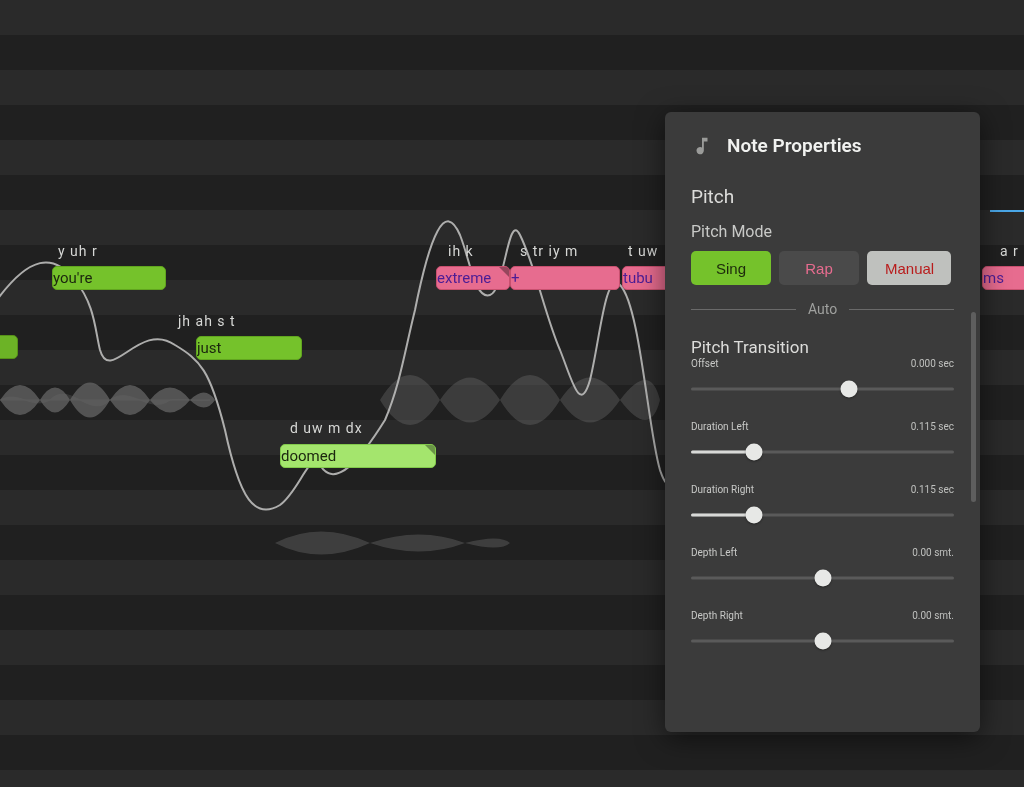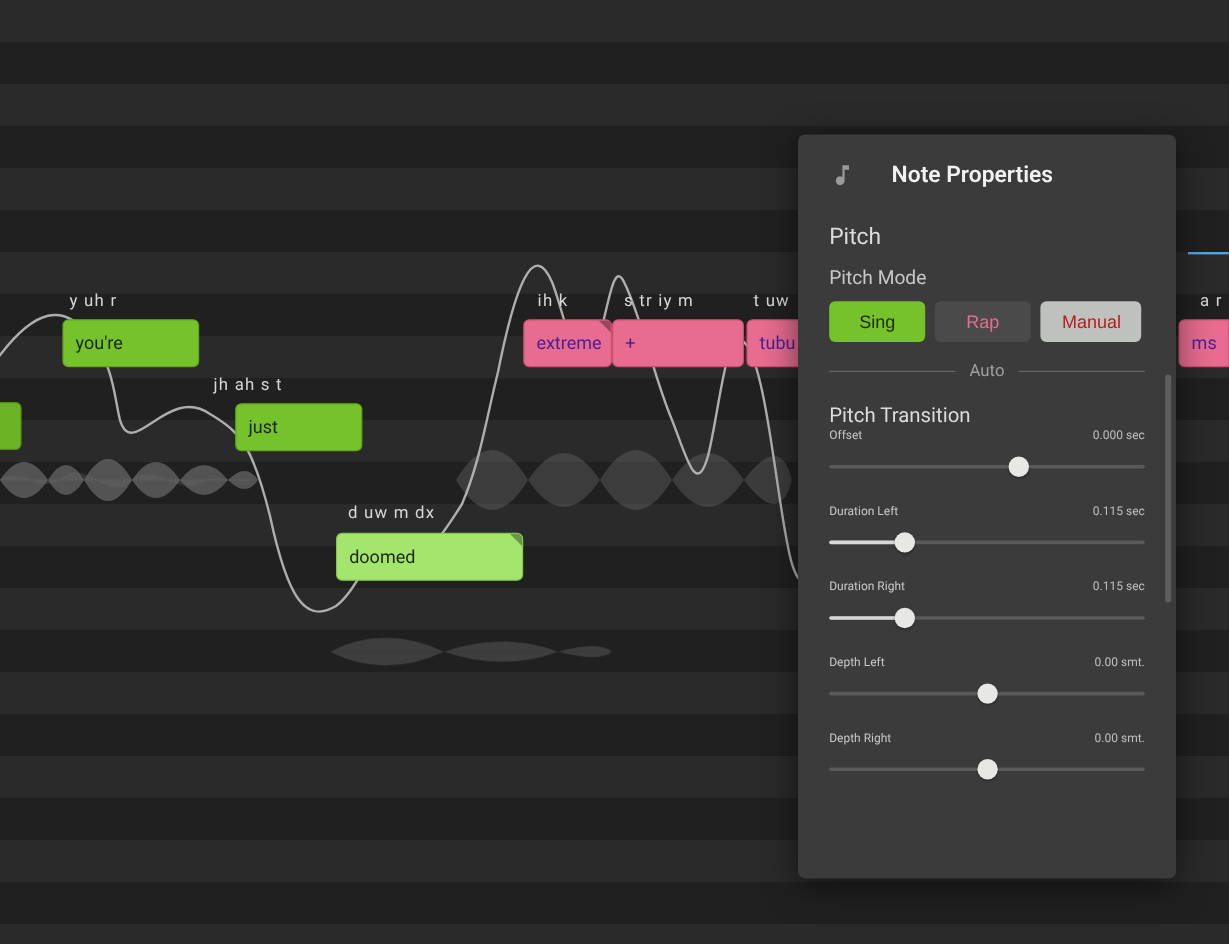--- a/index.html
+++ b/index.html
@@ -27,25 +27,25 @@
     position: absolute;
     color: #d7d8d6;
     font-size: 14px;
     letter-spacing: 1px;
     white-space: nowrap;
   }
 
   
   .note {
     position: absolute;
-    height: 40px;
+    height: 24px;
     border-radius: 5px;
     display: flex;
     align-items: center;
-    padding: 0 10px;
+    padding: 0 0;
     font-size: 15px;
     color: #1b260e;
     white-space: nowrap;
     overflow: hidden;
   }
   .note.green { background: #75c22b; border: 1px solid #61a51f; }
   .note.green-dark { background: #6cb326; border: 1px solid #569018; color:#162007;}
   .note.lime { background: #a4e56d; border: 1px solid #82c94b; }
   .note.pink { background: #e76c8f; border: 1px solid #c8506f; color: #4c1d95; }
   .note .corner {
@@ -63,21 +63,21 @@
     position: absolute;
     left: 665px; top: 112px;
     width: 315px; height: 620px;
     background: #3b3b3b;
     border-radius: 6px;
     box-shadow: 0 6px 28px rgba(0,0,0,0.55);
     color: #d9dad8;
     padding: 22px 26px 10px 26px;
     overflow: hidden;
   }
-  .panel-title { display:flex; align-items:center; gap:30px; font-size:19px; font-weight:600; color:#f1f2f0; margin-bottom:28px;}
+  .panel-title { display:flex; align-items:center; gap:14px; font-size:19px; font-weight:600; color:#f1f2f0; margin-bottom:28px;}
   .panel-title svg { width:22px; height:22px; fill:#9a9b99; }
   .section-h { font-size:19px; color:#dcdcda; margin-bottom:14px; }
   .field-label { font-size:16px; color:#c8c9c7; margin-bottom:10px; }
 
   .seg { display:flex; gap:8px; margin-bottom:16px;}
   .seg button {
     flex: 0 0 auto;
     height: 34px;
     padding: 0 18px;
     border-radius: 5px;

